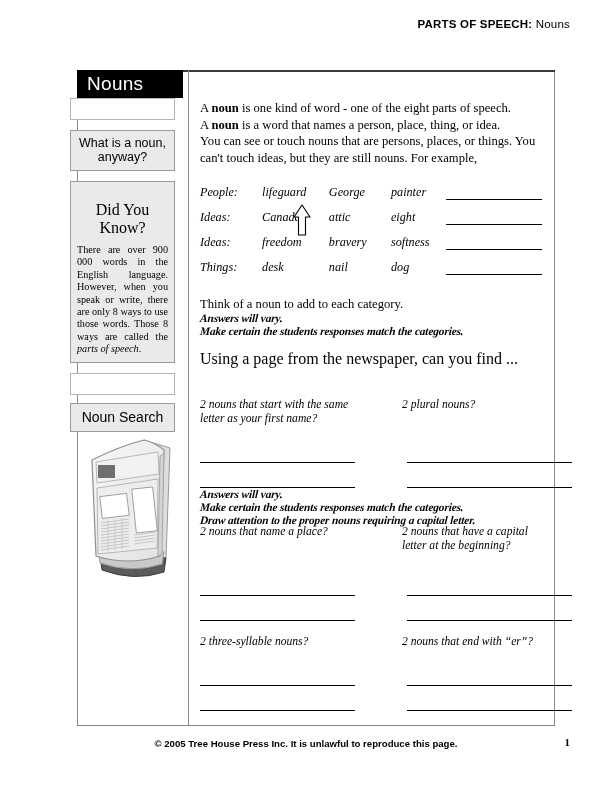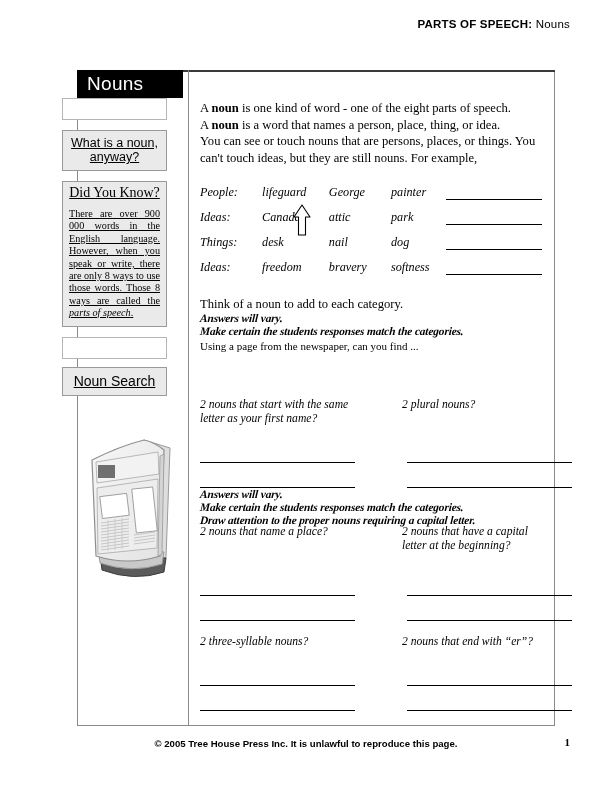--- a/index.html
+++ b/index.html
@@ -74,47 +74,46 @@
     left: 188px;
     top: 70px;
     width: 1px;
     height: 656px;
     background: #8a8a8a;
   }
 
   
   .sidebar {
     position: absolute;
-    left: 62px;
+    left: 70px;
     top: 98px;
     width: 126px;
-    text-decoration: underline;
   }
   .side-box {
     box-sizing: border-box;
     border: 1px solid #9a9a9a;
     background: #eaeaea;
     width: 105px;
   }
   .side-box.plain {
     background: #ffffff;
     border-color: #b5b5b5;
   }
   .box-title-lg {
     font-family: "Liberation Sans", sans-serif;
     font-size: 12.5px;
     text-align: center;
     padding: 5px 4px 6px 4px;
     line-height: 14px;
   }
   .box-title-md {
     font-family: "Liberation Serif", serif;
-    font-size: 14px;
+    font-size: 16px;
     text-align: center;
-    padding: 3px 4px 3px 4px;
+    padding: 19px 4px 3px 4px;
   }
   .box-body {
     font-family: "Liberation Serif", serif;
     font-size: 10.2px;
     line-height: 12.4px;
     text-align: justify;
     padding: 4px 6px 6px 6px;
   }
   .box-body .ital { font-style: italic; }
   .spacer-box {
@@ -195,22 +194,22 @@
 
   .arrow-up {
     position: absolute;
     left: 293px;
     top: 204px;
     width: 18px;
     height: 32px;
   }
 
   .using {
-    font-size: 11px;
-    margin-top: 2px;
+    font-size: 16px;
+    margin-top: 12px;
   }
 
   
   .qgrid {
     position: absolute;
     left: 200px;
     width: 345px;
   }
   .qrow {
     display: flex;
@@ -359,43 +358,43 @@
       <td class="c-w2">George</td>
       <td class="c-w3">painter</td>
       <td class="c-blank">
             <span class="blankline"></span>
           </td>
     </tr>
     <tr>
       <td class="c-label">Ideas:</td>
       <td class="c-w1">Canada</td>
       <td class="c-w2">attic</td>
-      <td class="c-w3">park</td>
+      <td class="c-w3">eight</td>
+      <td class="c-blank">
+            <span class="blankline"></span>
+          </td>
+    </tr>
+    <tr>
+      <td class="c-label">Ideas:</td>
+      <td class="c-w1">freedom</td>
+      <td class="c-w2">bravery</td>
+      <td class="c-w3">softness</td>
       <td class="c-blank">
             <span class="blankline"></span>
           </td>
     </tr>
     <tr>
       <td class="c-label">Things:</td>
       <td class="c-w1">desk</td>
       <td class="c-w2">nail</td>
       <td class="c-w3">dog</td>
       <td class="c-blank">
             <span class="blankline"></span>
           </td>
     </tr>
-    <tr>
-      <td class="c-label">Ideas:</td>
-      <td class="c-w1">freedom</td>
-      <td class="c-w2">bravery</td>
-      <td class="c-w3">softness</td>
-      <td class="c-blank">
-            <span class="blankline"></span>
-          </td>
-    </tr>
   </tbody>
     </table>
 
   <div class="instr">Think of a noun to add to each category.</div>
   <div class="script">Answers will vary.</div>
   <div class="script">Make certain the students responses match the categories.</div>
 
   <div class="using">Using a page from the newspaper, can you find ...</div>
 </div>
 

